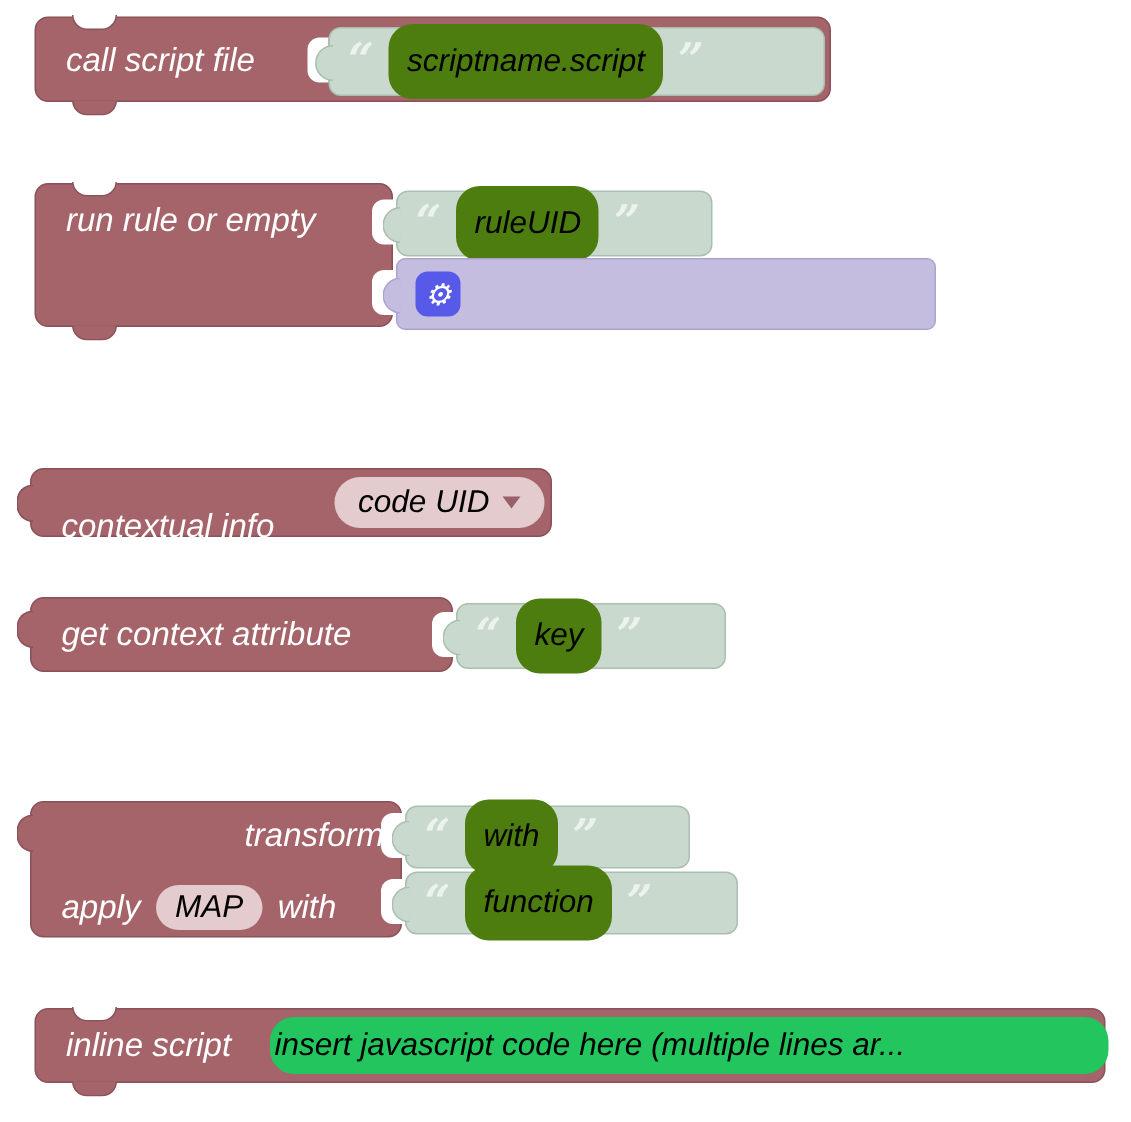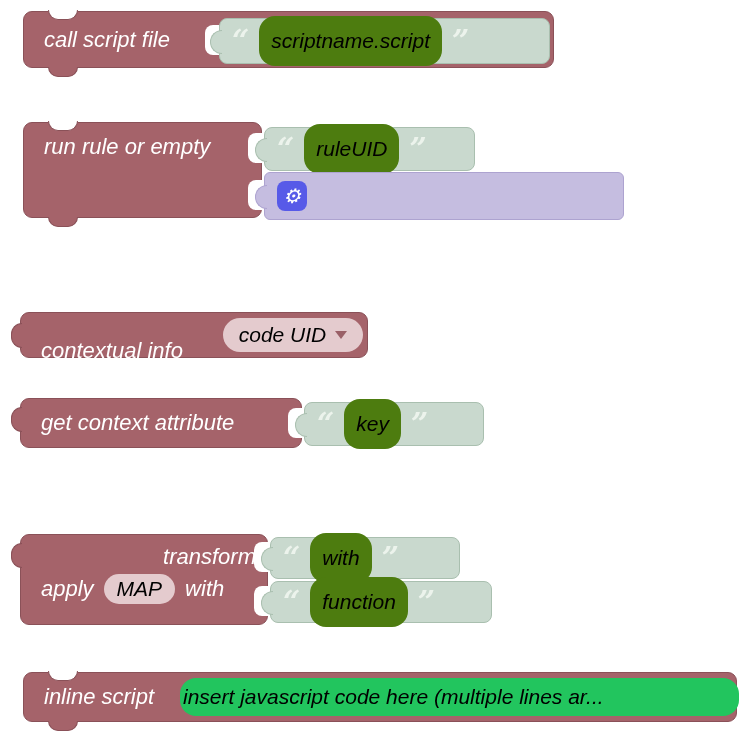--- a/index.html
+++ b/index.html
@@ -105,21 +105,21 @@
         <span class="pill">key</span>
         <span class="qt">”</span>
       </div>
     </div>
   </div>
 
   <div class="blk" style="left:20px;top:534px;width:248px;height:91px;">
     <div class="body"></div>
     <div class="plugL" style="top:9px;"></div>
     <div class="lbl" style="right:12px;top:0;height:46px;">transform</div>
-    <div class="lbl" style="left:21px;top:32px;height:45px;gap:10px;">
+    <div class="lbl" style="left:21px;top:48px;height:45px;gap:10px;">
       <span>apply</span>
       <span class="pinkfield" style="height:30px;padding:0 13px;border-radius:15px;">MAP</span>
       <span>with</span>
     </div>
     <div class="socket" style="left:234px;top:8px;"></div>
     <div class="socket" style="left:234px;top:52px;"></div>
     <div class="child green" style="left:250px;top:3px;width:188px;height:40px;">
       <div class="plug" style="top:9px;"></div>
       <div class="row" style="padding:0 12px;gap:10px;">
         <span class="qt">“</span>

